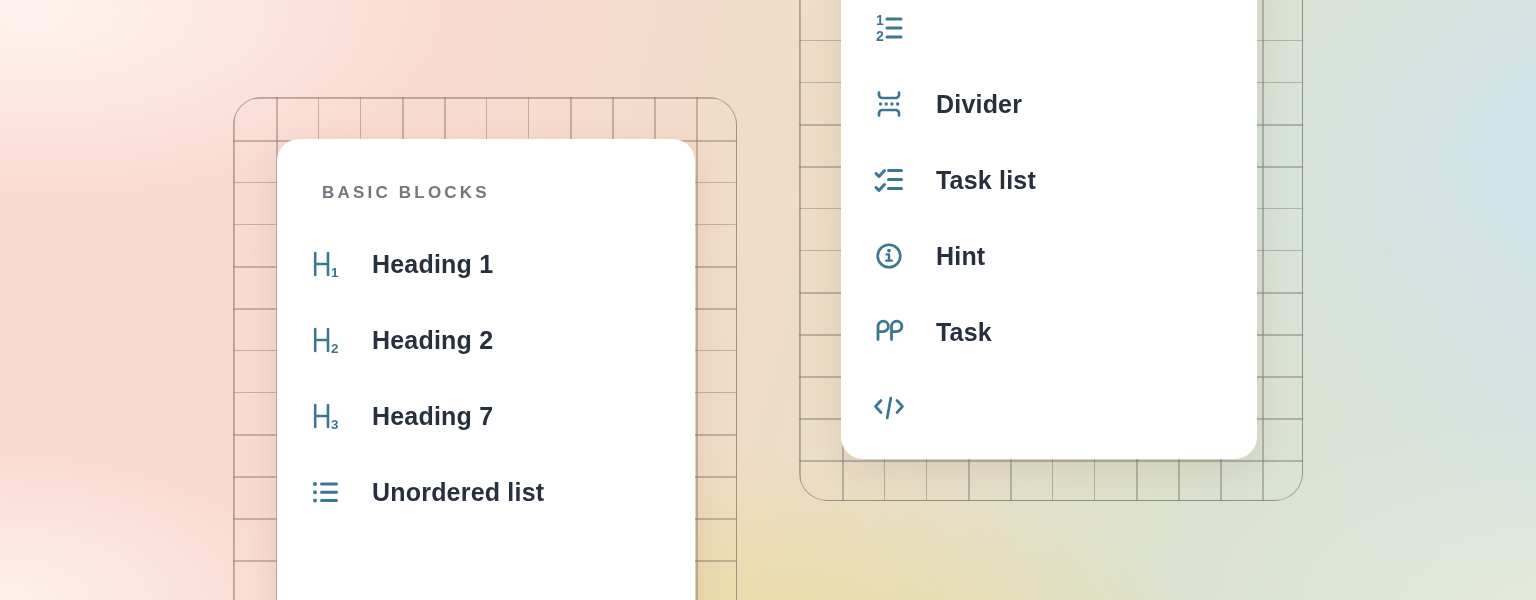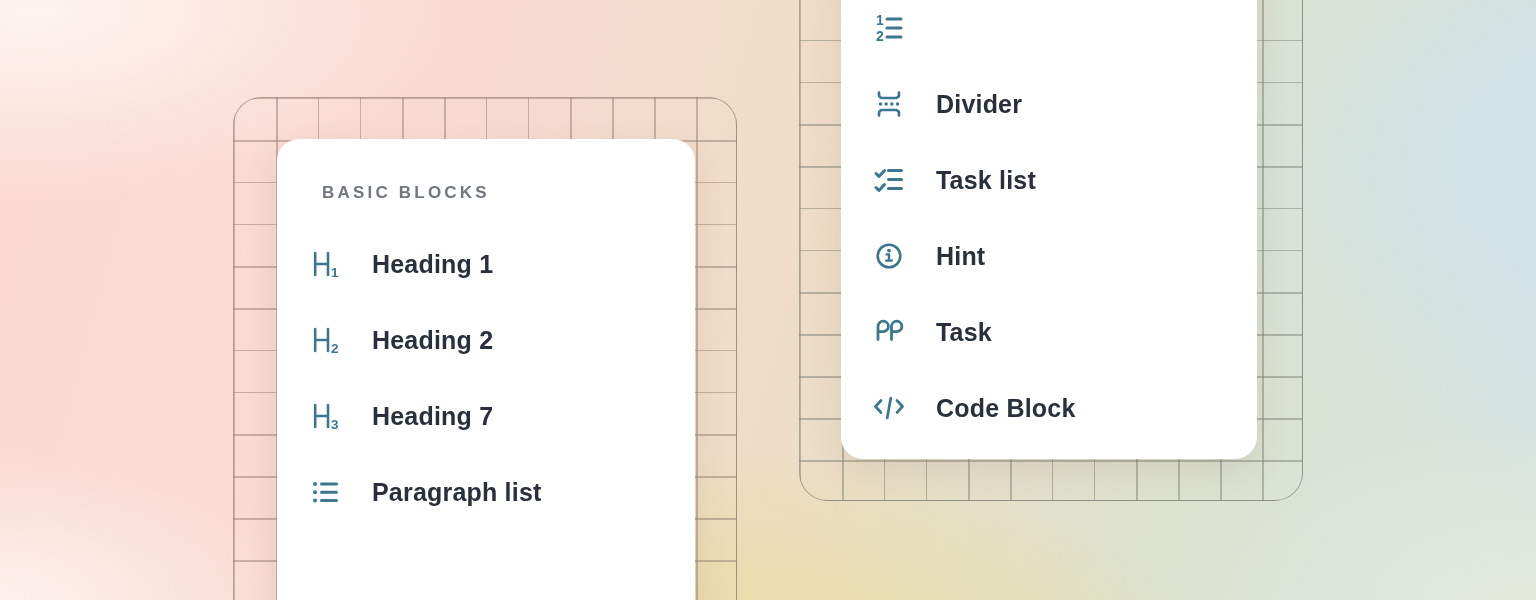--- a/index.html
+++ b/index.html
@@ -103,21 +103,21 @@
         </div>
         <div class="menu-item">
           <span class="menu-icon">
             <svg viewBox="0 0 36 36" fill="none" stroke="currentColor" stroke-linecap="round" stroke-linejoin="round" stroke-width="3">
               <circle cx="8" cy="10" r="2" fill="currentColor" stroke="none"></circle>
               <circle cx="8" cy="18.2" r="2" fill="currentColor" stroke="none"></circle>
               <circle cx="8" cy="26.4" r="2" fill="currentColor" stroke="none"></circle>
               <path d="M14.5 10h15M14.5 18.2h15M14.5 26.4h15"></path>
             </svg>
           </span>
-          <span class="menu-label">Paragraph list</span>
+          <span class="menu-label">Unordered list</span>
         </div>
       </div>
   </div>
 
   <div class="card card-right">
     <div class="menu-list">
         <div class="menu-item">
           <span class="menu-icon">
             <svg viewBox="0 0 36 36" fill="none" stroke="currentColor" stroke-linecap="round" stroke-linejoin="round" stroke-width="3">
               <text x="9" y="15" font-size="14" font-weight="bold" fill="currentColor" stroke="none" text-anchor="middle">1</text>
@@ -166,18 +166,17 @@
             </svg>
           </span>
           <span class="menu-label">Task</span>
         </div>
         <div class="menu-item">
           <span class="menu-icon">
             <svg viewBox="0 0 36 36" fill="none" stroke="currentColor" stroke-linecap="round" stroke-linejoin="round" stroke-width="2.7">
               <path d="M10 10.5 4.5 16.5 10 22.5M26 10.5l5.5 6-5.5 6M19.8 8l-3.6 20"></path>
             </svg>
           </span>
-          <span class="menu-label">Code Block</span>
         </div>
       </div>
   </div>
 
 </div>
 
 </body></html>

